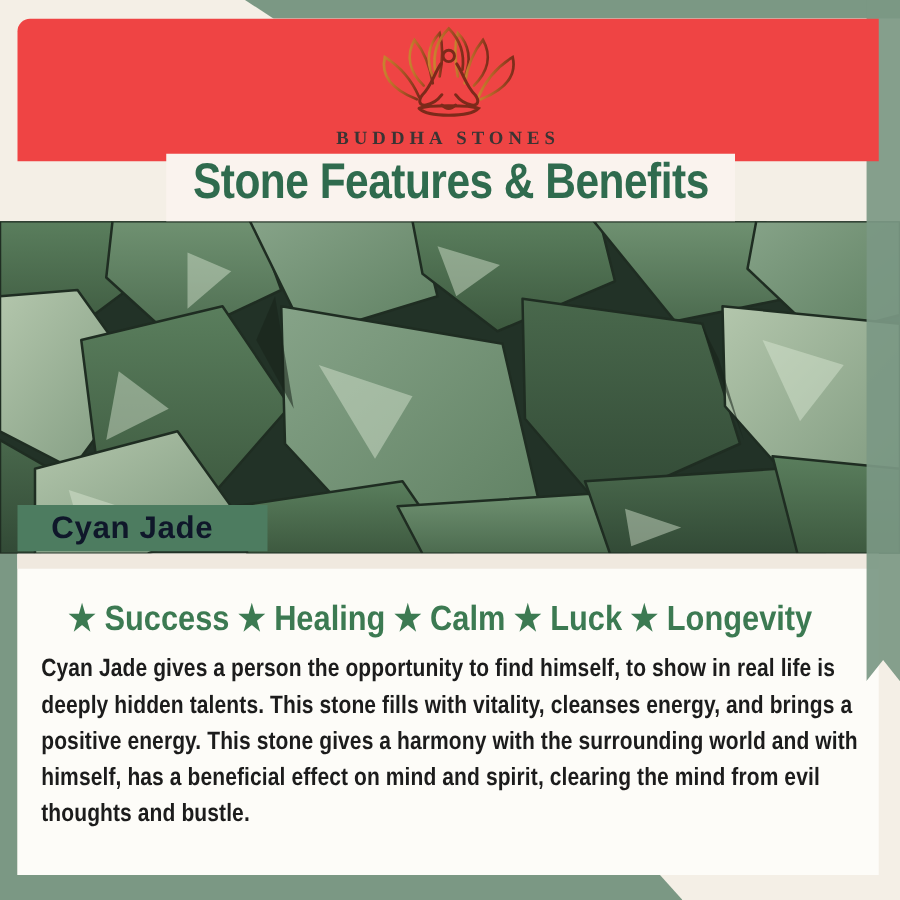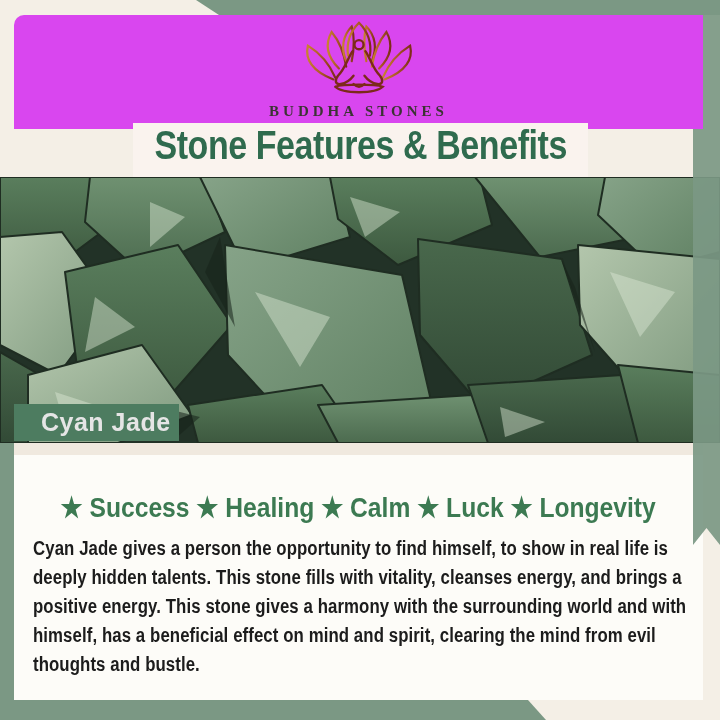--- a/index.html
+++ b/index.html
@@ -11,42 +11,42 @@
     clip-path:polygon(196px 0,720px 0,720px 15px,219px 15px);z-index:2;}
   .ribbon-right{position:absolute;left:693px;top:0;width:27px;height:545px;
     background:rgba(123,152,132,0.92);
     clip-path:polygon(0 0,100% 0,100% 100%,50% calc(100% - 17px),0 100%);z-index:5;}
   .ribbon-left{position:absolute;left:0;top:443px;width:14px;height:277px;background:#7b9884;z-index:2;}
   .ribbon-bottom{position:absolute;left:0;top:700px;width:546px;height:20px;background:#7b9884;
     clip-path:polygon(0 0,528px 0,546px 20px,0 20px);z-index:2;}
 
   
   .card-upper{position:absolute;left:14px;top:15px;width:689px;height:114px;
-    background:#d946ef;border-radius:10px 0 0 0;z-index:6;}
+    background:#ef4444;border-radius:10px 0 0 0;z-index:6;}
   .logo{position:absolute;left:50%;top:6px;transform:translateX(-50%);}
   .brand-name{position:absolute;left:0;top:88px;width:100%;text-align:center;
     font-family:"Liberation Serif",serif;font-size:15px;font-weight:600;
     letter-spacing:4px;color:#3b3433;}
   .title-strip{position:absolute;left:119px;top:108px;width:455px;height:54px;
     background:#faf3ee;display:flex;align-items:flex-start;justify-content:center;}
   .title-strip .title-text{display:inline-block;transform:scaleX(0.85);transform-origin:center;
     font-size:40px;font-weight:bold;color:#2f6b4e;white-space:nowrap;letter-spacing:-0.5px;}
 
   
   .photo{position:absolute;left:0;top:177px;width:720px;height:266px;z-index:1;}
   .photo svg{display:block;}
-  .photo-label{position:absolute;left:14px;top:404px;width:165px;height:37px;z-index:7;
-    background:#4d7c60;color:#e5e5e5;font-size:25px;font-weight:bold;
+  .photo-label{position:absolute;left:14px;top:404px;width:200px;height:37px;z-index:7;
+    background:#4d7c60;color:#0f172a;font-size:25px;font-weight:bold;
     line-height:37px;padding-left:27px;box-sizing:border-box;letter-spacing:0.5px;}
 
   
   .card-lower{position:absolute;left:14px;top:443px;width:689px;height:257px;
     background:#fdfcf8;z-index:3;}
   .under-photo-strip{height:12px;background:#f0e9df;}
-  .benefits-line{margin-top:36px;text-align:center;text-decoration:underline;}
+  .benefits-line{margin-top:23px;text-align:left;text-decoration:underline;}
   .benefits-line span{display:inline-block;transform:scaleX(0.88);transform-origin:center;
     font-size:28px;font-weight:bold;color:#3c7a52;white-space:nowrap;}
   .description{margin:10px 0 0 19px;width:786px;transform:scaleX(0.84);
     transform-origin:left top;font-size:20px;line-height:29px;font-weight:bold;
     color:#1c1c1c;letter-spacing:0.1px;}
 </style>
 </head>
 <body>
 
 <div class="page">

